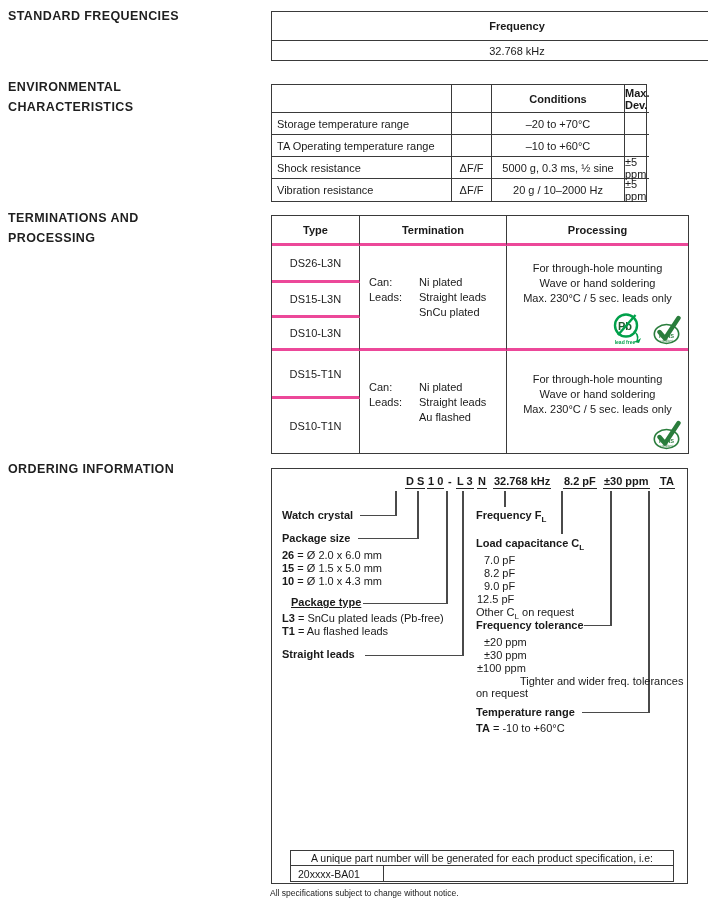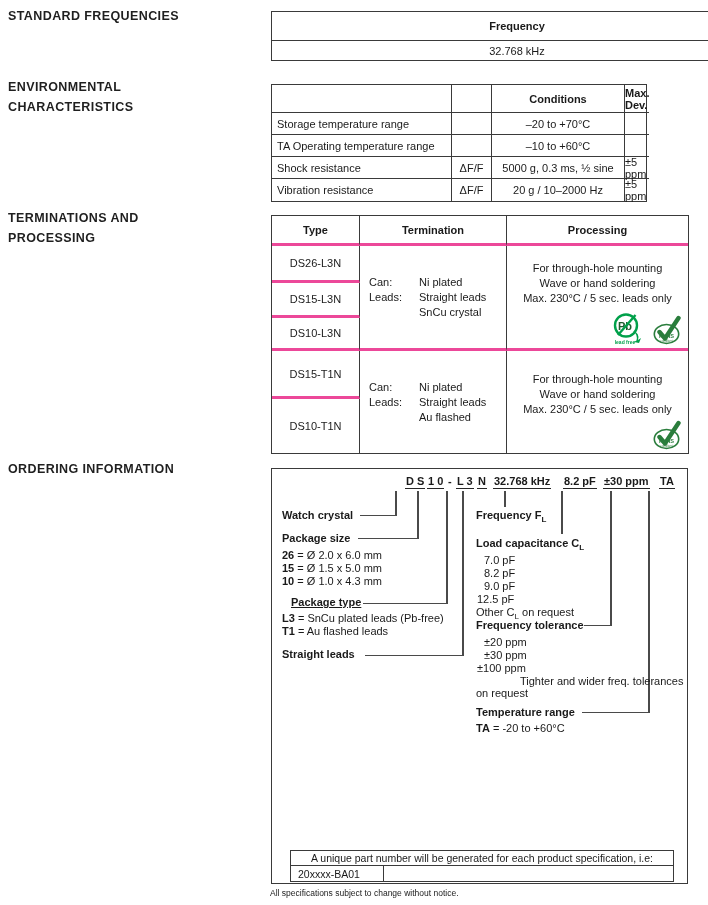--- a/index.html
+++ b/index.html
@@ -106,21 +106,21 @@
   <div class="c" style="grid-area:5/1;">DS15-T1N</div>
   <div class="c lastrow" style="grid-area:6/1;">DS10-T1N</div>
 
   <div class="c" style="grid-row:2/5; grid-column:2;">
     <div class="term-grid">
       <span>Can:</span>
         <span>Ni plated</span>
       <span>Leads:</span>
         <span>Straight leads</span>
       <span></span>
-        <span>SnCu crystal</span>
+        <span>SnCu plated</span>
     </div>
   </div>
 
   <div class="c lastcol" style="grid-row:2/5; grid-column:3;">
     <div class="proc-lines up">
       <div>For through-hole mounting</div>
       <div>Wave or hand soldering</div>
       <div>Max. 230°C / 5 sec. leads only</div>
     </div>
     <div class="proc-icons">
@@ -213,21 +213,21 @@
   <div class="dlab" style="left:212px; top:111px;">9.0 pF</div>
   <div class="dlab" style="left:205px; top:124px;">12.5 pF</div>
   <div class="dlab" style="left:204px; top:137px;"><span>Other C</span><sub>L</sub><span> on request</span></div>
   <div class="dlab-b" style="left:204px; top:150px;">Frequency tolerance</div>
   <div class="dlab" style="left:212px; top:167px;">±20 ppm</div>
   <div class="dlab" style="left:212px; top:180px;">±30 ppm</div>
   <div class="dlab" style="left:205px; top:193px;">±100 ppm</div>
   <div class="dlab" style="left:204px; top:206px;margin-left:44px;">Tighter and wider freq. tolerances</div>
   <div class="dlab" style="left:204px; top:218px;">on request</div>
   <div class="dlab-b" style="left:204px; top:237px;">Temperature range</div>
-  <div class="dlab" style="left:204px; top:253px;"><b>TA</b> <span>= -20 to +60°C</span></div>
+  <div class="dlab" style="left:204px; top:253px;"><b>TA</b> <span>= -10 to +60°C</span></div>
 
   <div class="pn-table">
     <div class="hd">A unique part number will be generated for each product specification, i.e:</div>
     <div class="row">
       <div class="cell1">20xxxx-BA01</div>
     </div>
   </div>
 </div>
 
 <div class="page-footer">All specifications subject to change without notice.</div>

